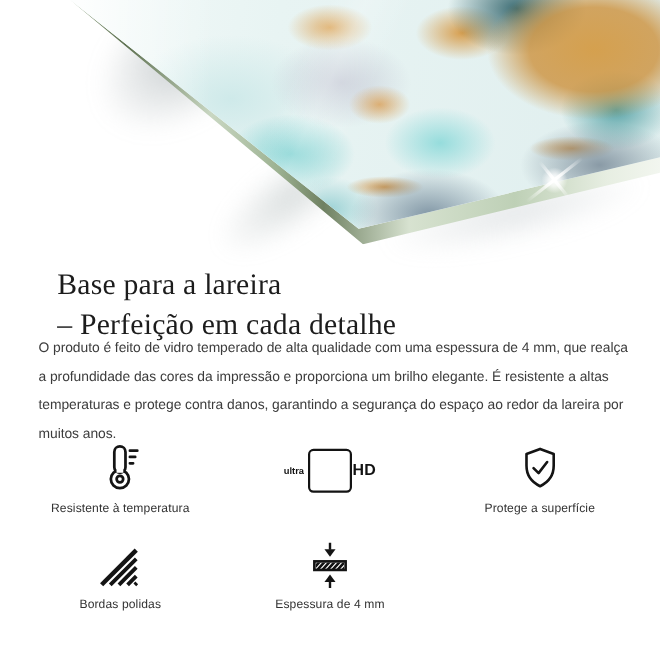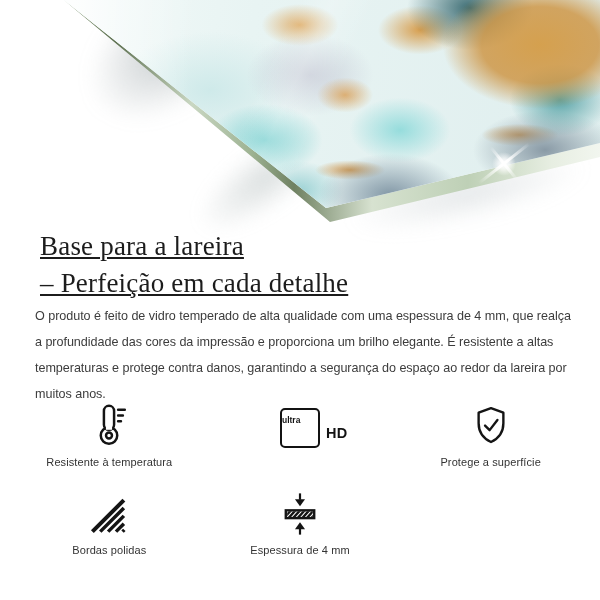--- a/index.html
+++ b/index.html
@@ -61,21 +61,21 @@
         color:#3c3c3c;letter-spacing:-0.05px;white-space:nowrap;}
 
   
   .features{position:absolute;left:14px;top:400px;width:572px;display:grid;
             grid-template-columns:repeat(3,1fr);row-gap:20px;}
   .feature{display:flex;flex-direction:column;align-items:center;}
   .icon-box{height:48px;display:flex;align-items:flex-end;justify-content:center;}
   .flabel{margin-top:8px;font-size:11px;color:#333;letter-spacing:0.1px;}
   .ic{fill:none;stroke:#141414;stroke-width:2.6;}
   .uhd{width:40px;height:40px;border:2.6px solid #131313;border-radius:5px;box-sizing:border-box;
-       display:flex;flex-direction:column;justify-content:center;color:#131313;}
+       display:flex;align-items:center;justify-content:center;color:#131313;}
   .uhd .t{font-weight:700;font-size:8.5px;line-height:1;}
   .uhd .b{font-weight:700;font-size:14.5px;line-height:1;margin-top:1px;letter-spacing:0.3px;margin-left:44px;}
 </style>
 </head>
 <body>
 
 <div class="canvas">
 
   <div class="hero">
     <div class="soft-shadow sh1"></div>
@@ -83,21 +83,21 @@
     <div class="soft-shadow sh3"></div>
     <div class="glass-edge"></div>
     <div class="glass-face"></div>
     <div class="sparkle">
       <div class="ray1"></div>
       <div class="ray2"></div>
       <div class="core"></div>
     </div>
   </div>
 
-  <h1 class="heading" style="margin:0;font-weight:400;text-decoration:underline;">
+  <h1 class="heading" style="margin:12px;font-weight:400;">
     <span style="display:block;">Base para a lareira</span>
     <span style="display:block;">– Perfeição em cada detalhe</span>
   </h1>
 
   <div class="para">
     <div>O produto é feito de vidro temperado de alta qualidade com uma espessura de 4 mm, que realça</div>
     <div>a profundidade das cores da impressão e proporciona um brilho elegante. É resistente a altas</div>
     <div>temperaturas e protege contra danos, garantindo a segurança do espaço ao redor da lareira por</div>
     <div>muitos anos.</div>
   </div>

